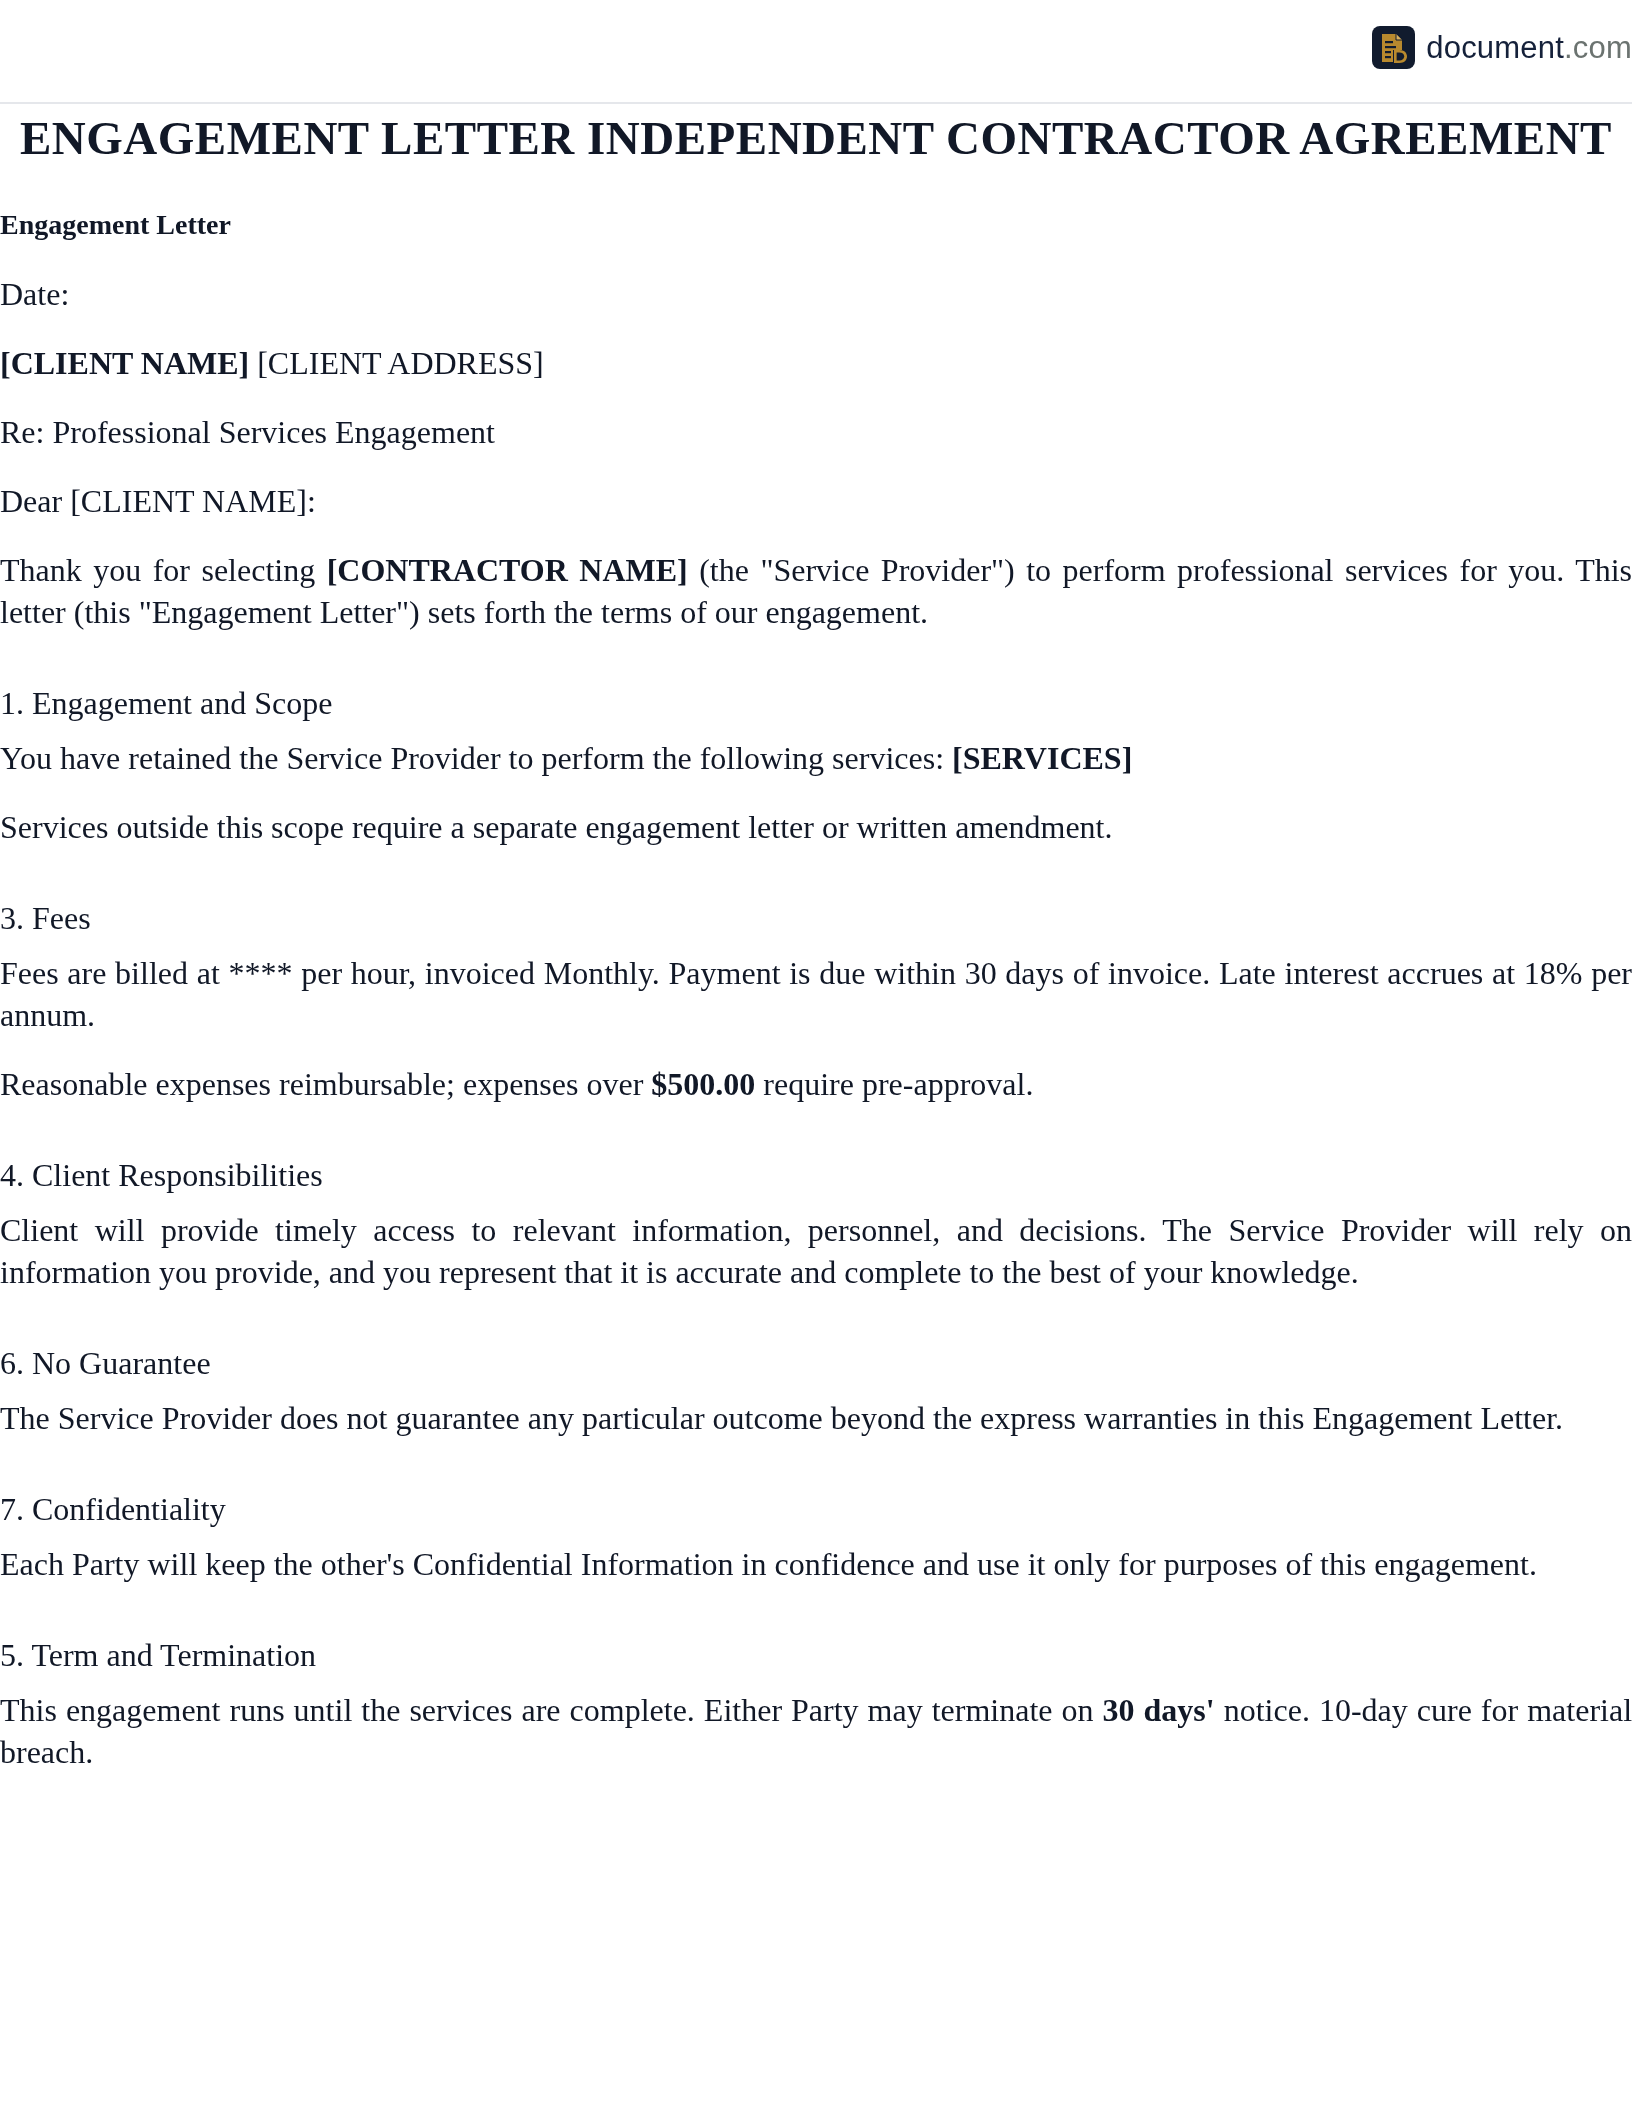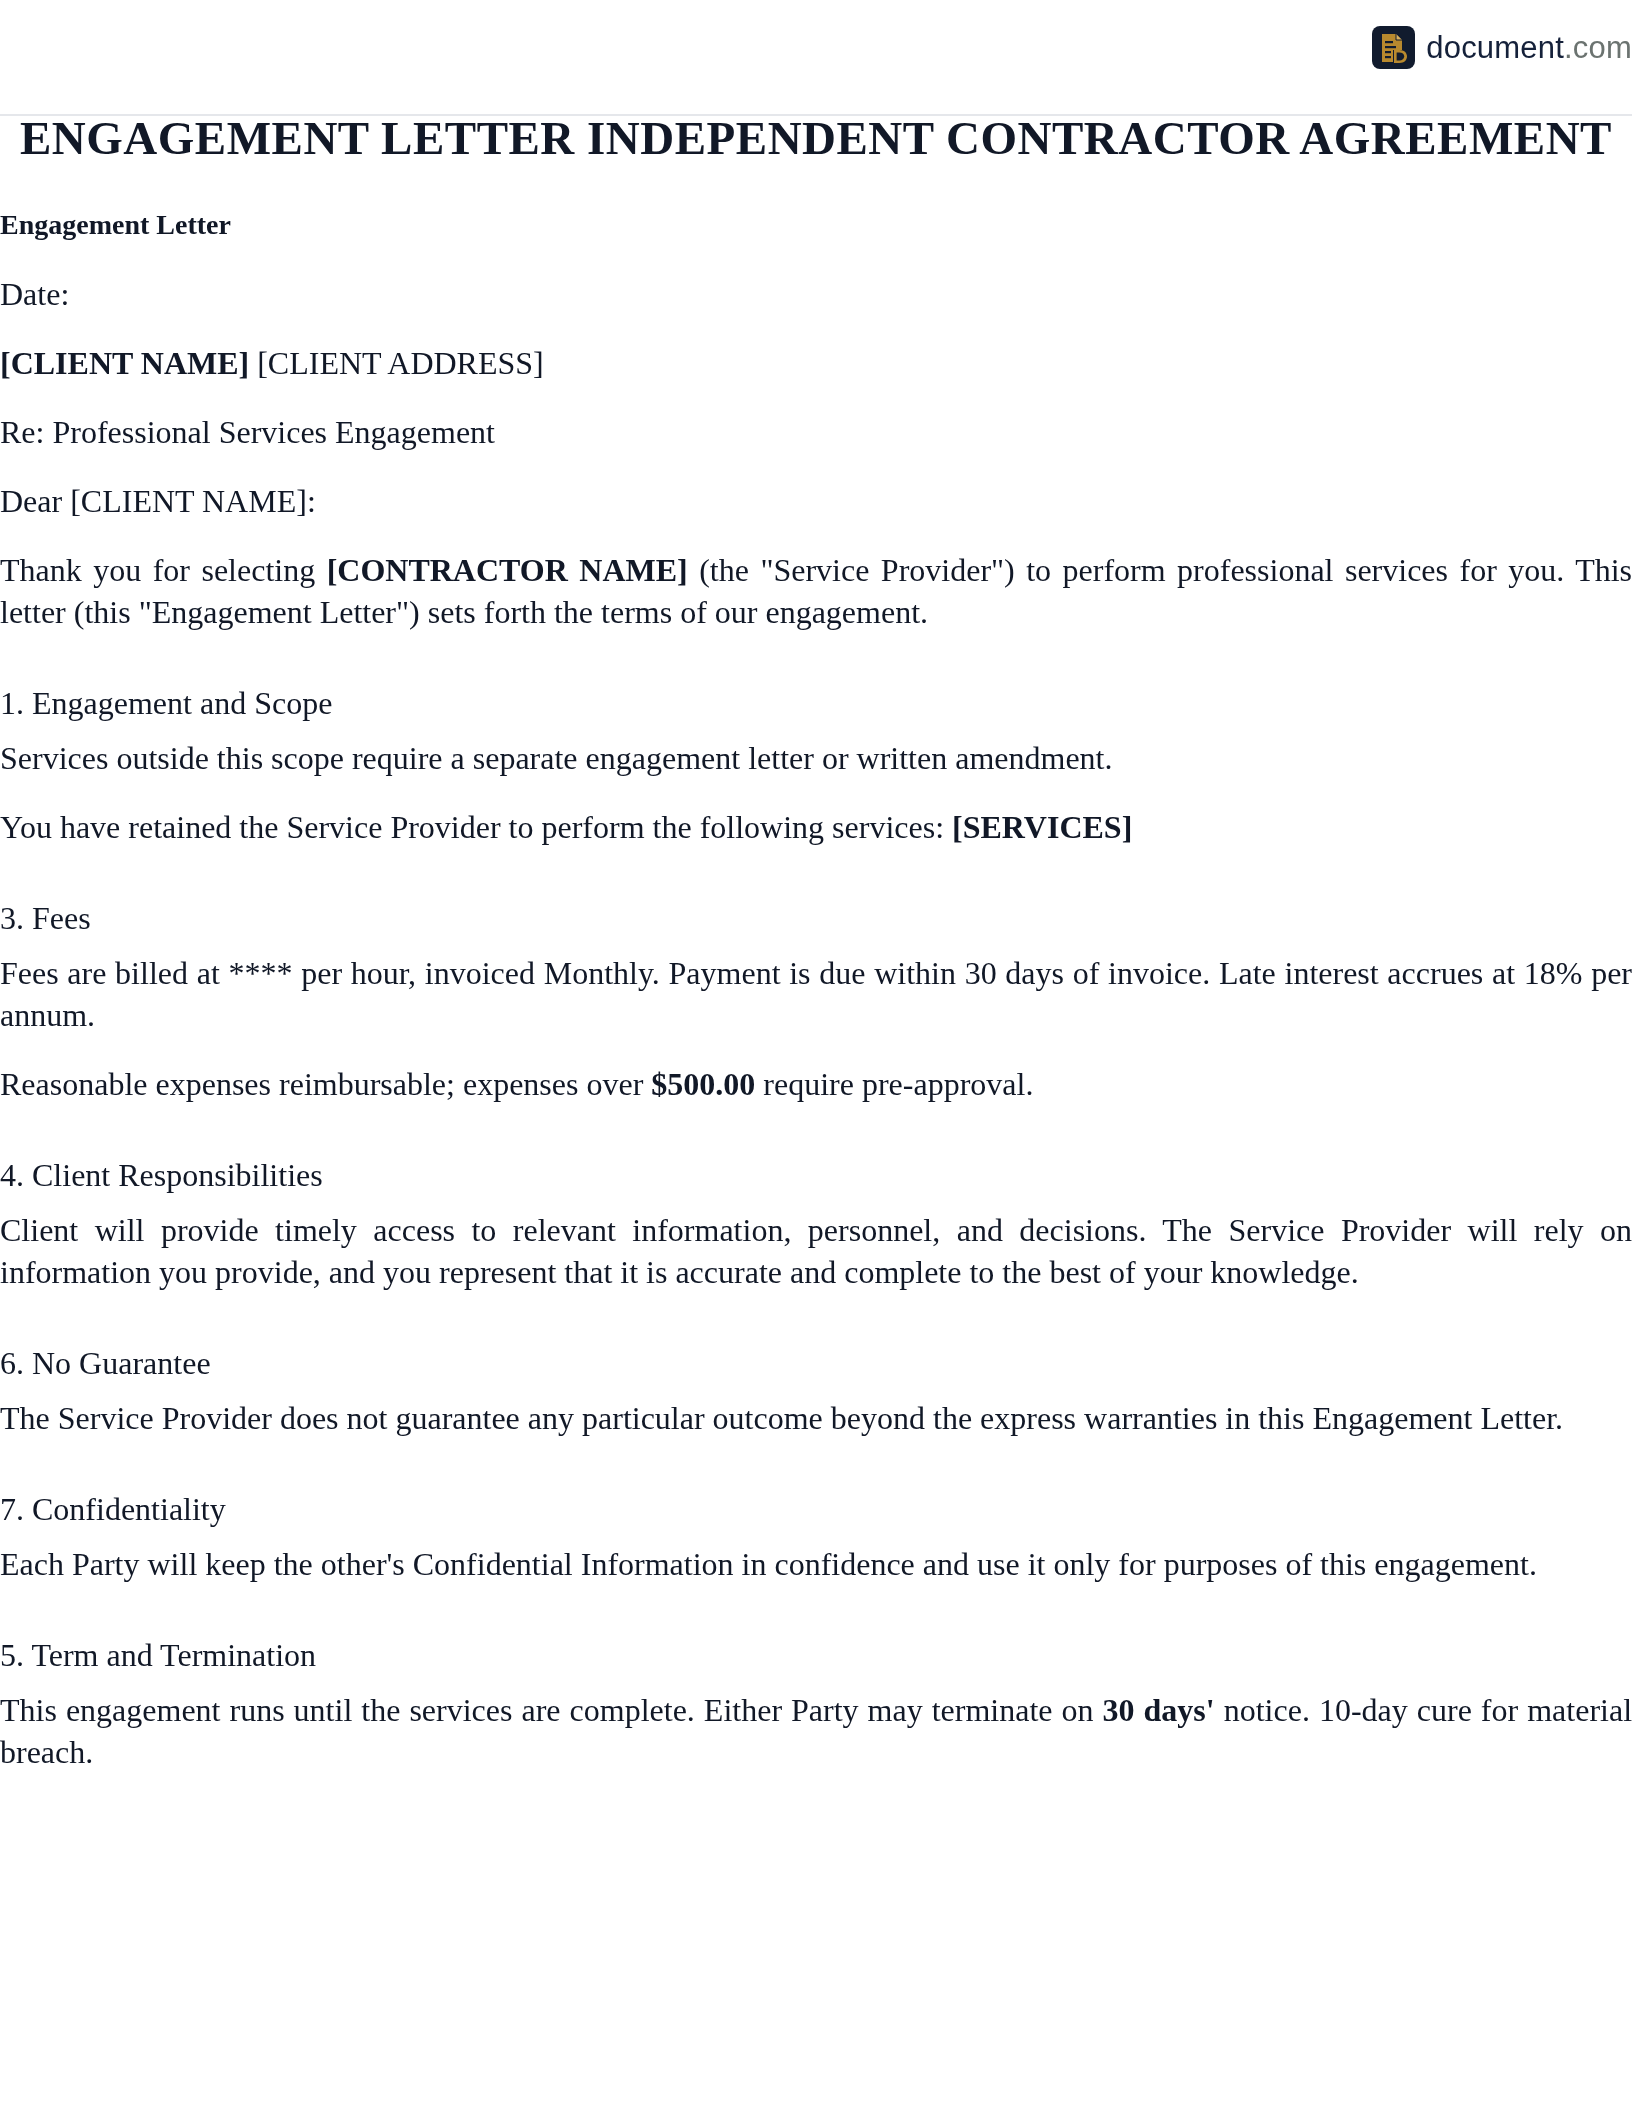--- a/index.html
+++ b/index.html
@@ -12,21 +12,21 @@
     height: 2112px;
     overflow: hidden;
     position: relative;
     color: #111827;
     font-family: "Liberation Serif", "DejaVu Serif", serif;
   }
   .site-header {
     position: absolute;
     left: 0; top: 0;
     width: 1632px;
-    height: 116px;
+    height: 104px;
     border-bottom: 2px solid #e5e7eb;
     box-sizing: border-box;
   }
   .brand {
     position: absolute;
     right: 0;
     top: 26px;
     height: 43px;
     display: flex;
     align-items: center;
@@ -116,22 +116,22 @@
   <p class="para"><b>[CLIENT NAME]</b><span> [CLIENT ADDRESS]</span></p>
 
   <p class="para">Re: Professional Services Engagement</p>
 
   <p class="para">Dear [CLIENT NAME]:</p>
 
   <p class="para"><span>Thank you for selecting </span><b>[CONTRACTOR NAME]</b><span> (the "Service Provider") to perform professional services for you. This letter (this "Engagement Letter") sets forth the terms of our engagement.</span></p>
 
   <section>
     <h2 class="section-heading">1. Engagement and Scope</h2>
+    <p class="para"><span>You have retained the Service Provider to perform the following services: </span><b>[SERVICES]</b></p>
     <p class="para">Services outside this scope require a separate engagement letter or written amendment.</p>
-    <p class="para"><span>You have retained the Service Provider to perform the following services: </span><b>[SERVICES]</b></p>
   </section>
 
 
   <section>
     <h2 class="section-heading">3. Fees</h2>
     <p class="para">Fees are billed at **** per hour, invoiced Monthly. Payment is due within 30 days of invoice. Late interest accrues at 18% per annum.</p>
     <p class="para"><span>Reasonable expenses reimbursable; expenses over </span><b>$500.00</b><span> require pre-approval.</span></p>
   </section>
 
   <section>

